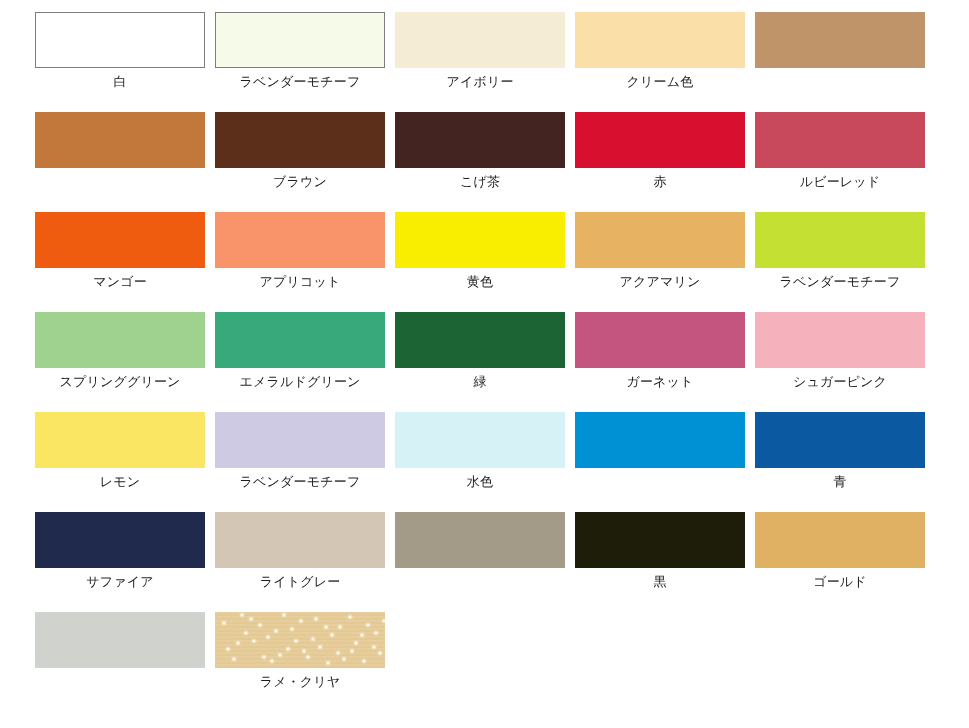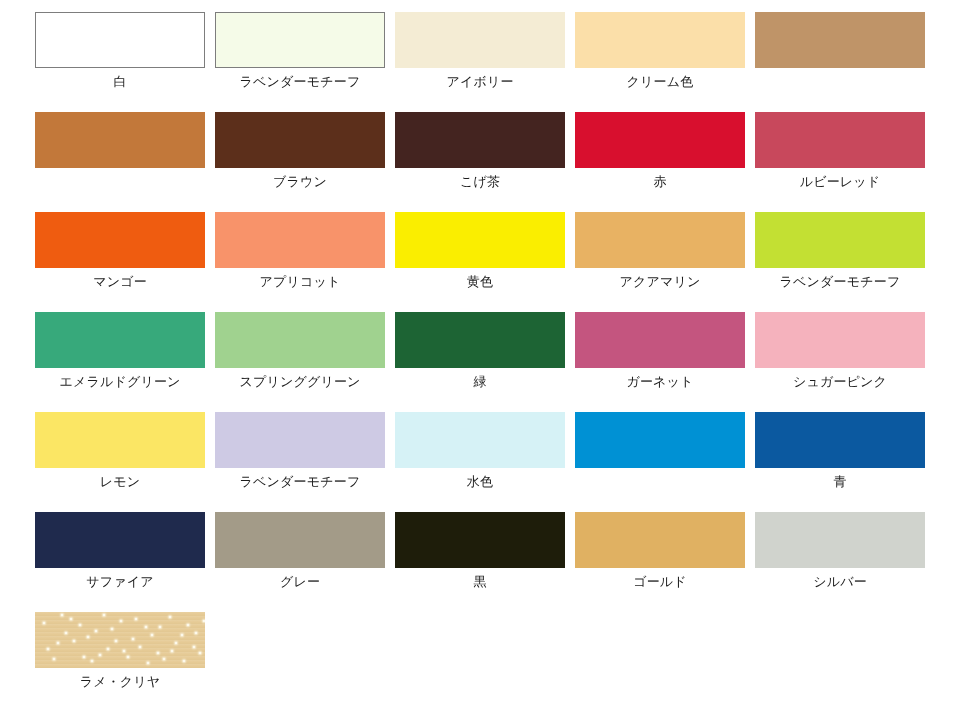--- a/index.html
+++ b/index.html
@@ -138,28 +138,28 @@
       </div>
       <div class="swatch-cell">
         <div class="swatch-chip" style="background: rgb(232, 178, 99);"></div>
         <div class="swatch-label">アクアマリン</div>
       </div>
       <div class="swatch-cell">
         <div class="swatch-chip" style="background: rgb(195, 224, 51);"></div>
         <div class="swatch-label">ラベンダーモチーフ</div>
       </div>
       <div class="swatch-cell">
+        <div class="swatch-chip" style="background: rgb(160, 210, 143);"></div>
+        <div class="swatch-label">スプリンググリーン</div>
+      </div>
+      <div class="swatch-cell">
         <div class="swatch-chip" style="background: rgb(55, 169, 123);"></div>
         <div class="swatch-label">エメラルドグリーン</div>
       </div>
       <div class="swatch-cell">
-        <div class="swatch-chip" style="background: rgb(160, 210, 143);"></div>
-        <div class="swatch-label">スプリンググリーン</div>
-      </div>
-      <div class="swatch-cell">
         <div class="swatch-chip" style="background: rgb(29, 100, 52);"></div>
         <div class="swatch-label">緑</div>
       </div>
       <div class="swatch-cell">
         <div class="swatch-chip" style="background: rgb(196, 85, 127);"></div>
         <div class="swatch-label">ガーネット</div>
       </div>
       <div class="swatch-cell">
         <div class="swatch-chip" style="background: rgb(245, 178, 189);"></div>
         <div class="swatch-label">シュガーピンク</div>
@@ -181,34 +181,36 @@
       </div>
       <div class="swatch-cell">
         <div class="swatch-chip" style="background: rgb(11, 89, 160);"></div>
         <div class="swatch-label">青</div>
       </div>
       <div class="swatch-cell">
         <div class="swatch-chip" style="background: rgb(31, 42, 77);"></div>
         <div class="swatch-label">サファイア</div>
       </div>
       <div class="swatch-cell">
+        <div class="swatch-chip" style="background: rgb(211, 198, 180);"></div>
+        <div class="swatch-label">ライトグレー</div>
+      </div>
+      <div class="swatch-cell">
         <div class="swatch-chip" style="background: rgb(163, 155, 136);"></div>
-        <div class="swatch-label">グレー</div>
       </div>
       <div class="swatch-cell">
         <div class="swatch-chip" style="background: rgb(30, 29, 10);"></div>
         <div class="swatch-label">黒</div>
       </div>
       <div class="swatch-cell">
         <div class="swatch-chip" style="background: rgb(224, 177, 98);"></div>
         <div class="swatch-label">ゴールド</div>
       </div>
       <div class="swatch-cell">
         <div class="swatch-chip" style="background: rgb(208, 211, 205);"></div>
-        <div class="swatch-label">シルバー</div>
       </div>
       <div class="swatch-cell">
         <div class="swatch-chip" style="background: rgb(230, 203, 150);">
           <div class="sheen"></div>
           <div class="sparkle">
             <i style="left: 8px; top: 10px;"></i>
             <i style="left: 22px; top: 30px;"></i>
             <i style="left: 35px; top: 6px;"></i>
             <i style="left: 48px; top: 44px;"></i>
             <i style="left: 60px; top: 18px;"></i>

